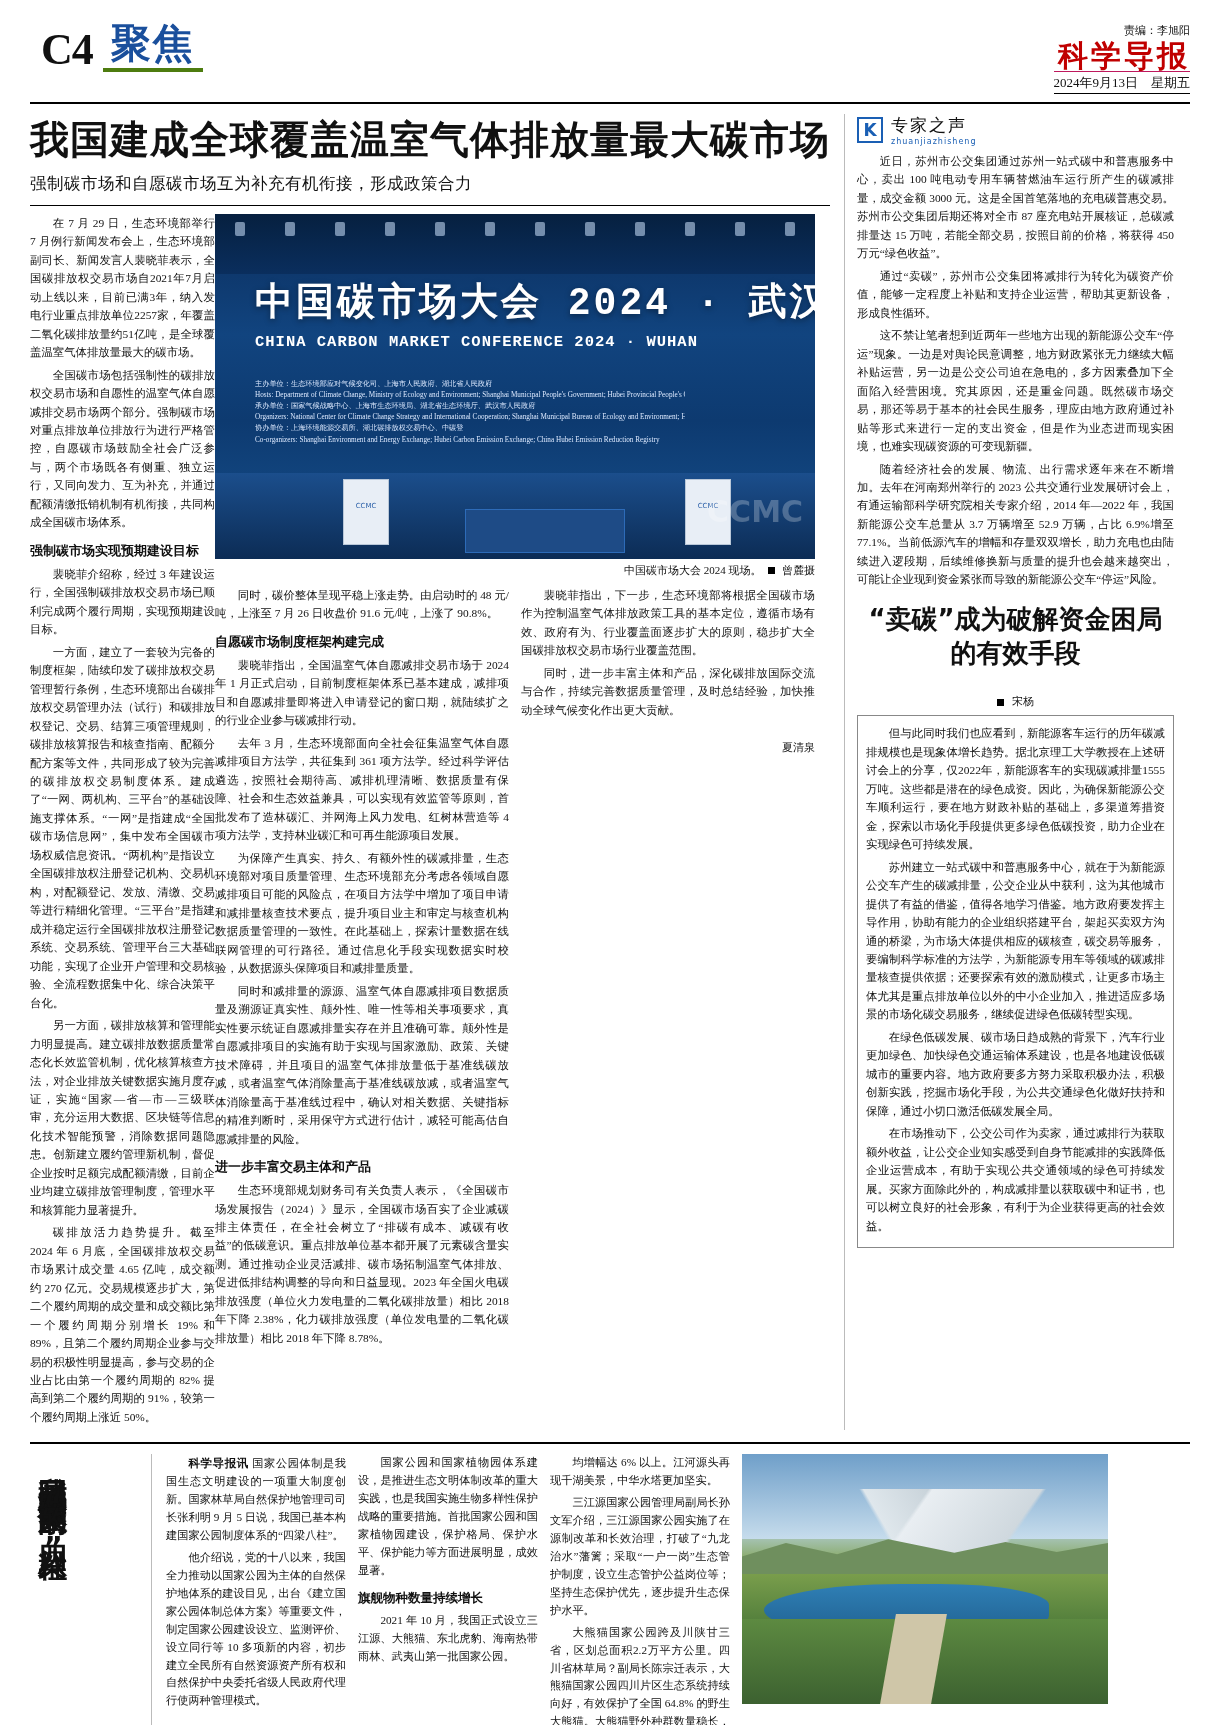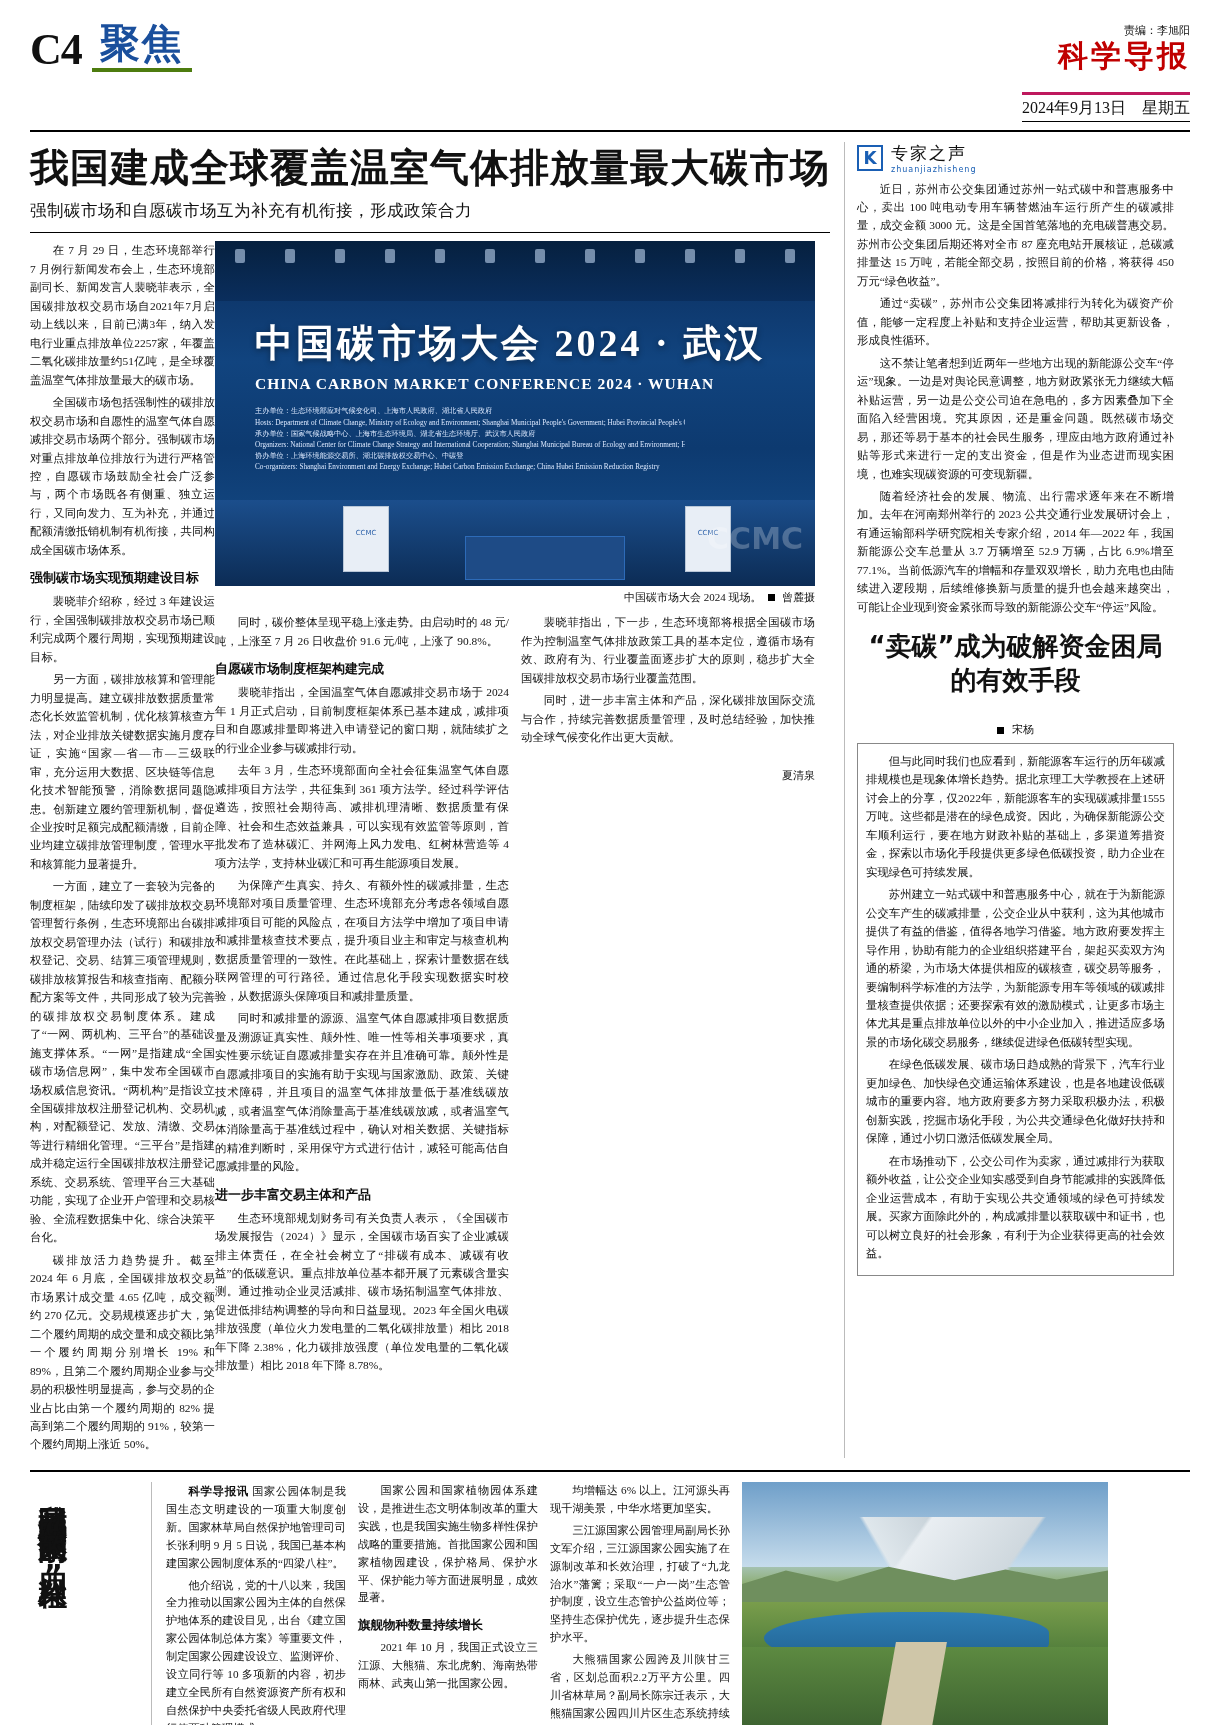--- a/index.html
+++ b/index.html
@@ -9,33 +9,33 @@
     background:#ffffff;
     font-family:"Liberation Serif", "DejaVu Serif", serif;
     color:#111;
     position:relative;
   }
   .page { width:1220px; height:1725px; padding:22px 30px 10px 30px; position:relative; }
 
   
   .masthead { display:flex; align-items:flex-start; justify-content:space-between; }
   .mh-left { display:flex; align-items:flex-end; gap:10px; }
-  .pagenum { font-size:44px; font-weight:bold; letter-spacing:-1px; line-height:1; font-family:"Liberation Serif", serif; }
+  .pagenum { font-size:44px; font-weight:bold; letter-spacing:-1px; line-height:1; font-family:"Liberation Serif", serif;margin-left:11px; }
   .section-name {
     font-size:40px; font-weight:bold; color:#1a4f9c; line-height:1;
     padding:2px 8px 4px 8px; border-bottom:4px solid #4d7c0f;
     font-family:Liberation Serif, serif; letter-spacing:2px;
     position:relative;
   }
   .mh-right { text-align:right; font-size:11px; line-height:1.5; }
   .brand {
     font-size:30px; font-weight:bold; color:#c00000; letter-spacing:3px;
     font-family:"DejaVu Serif", serif; line-height:1;
   }
-  .mh-meta { border-top:3px solid #be185d; border-bottom:1px solid #000; margin-top:21px; padding:1px 0; font-size:16px; }
+  .mh-meta { border-top:1px solid #be185d; border-bottom:1px solid #000; margin-top:0; padding:1px 0; font-size:13px; }
   .mh-editor { font-size:11px; padding-bottom:2px; }
   .mh-right-inner { display:inline-block; text-align:left; }
 
   .rule-main { border-top:2px solid #000; margin-top:8px; }
 
   
   .top-wrap { display:flex; gap:14px; margin-top:10px; }
   .top-left { width:800px; }
   .top-right { width:330px; border-left:1px solid #bbb; padding-left:12px; }
 
@@ -55,22 +55,22 @@
   .c1 { width:185px; }
   .photo-block { width:600px; }
   .photo {
     width:600px; height:345px; position:relative; overflow:hidden;
     background:linear-gradient(180deg,#0b2d5c 0%, #11447f 35%, #0d3a70 60%, #17518f 100%);
   }
   .photo .stage-top { position:absolute; left:0; top:0; width:100%; height:60px; background:linear-gradient(180deg,#06203f,#0a2e5d); }
   .photo .lights { position:absolute; top:8px; left:0; width:100%; height:26px; display:flex; justify-content:space-around; }
   .photo .lights i { width:10px; height:14px; background:#cfe6ff; opacity:.55; border-radius:2px; display:block; }
   .photo .bigtitle {
-    position:absolute; left:40px; top:77px; color:#fff; font-weight:bold;
-    font-family:Liberation Serif, serif;
+    position:absolute; left:40px; top:62px; color:#fff; font-weight:bold;
+    font-family:Liberation Mono, monospace;
   }
   .photo .bigtitle .cn { font-size:38px; letter-spacing:3px; text-shadow:0 2px 6px rgba(0,0,0,.4); white-space:nowrap; }
   .photo .bigtitle .en { font-size:15.5px; letter-spacing:1px; margin-top:6px; white-space:nowrap; }
   .photo .orglines { position:absolute; left:40px; top:165px; color:#dce9ff; font-size:7.2px; line-height:1.55; width:430px; }
   .photo .orglines div { white-space:nowrap; overflow:hidden; }
   .photo .datebar {
     position:absolute; left:320px; top:262px; color:#fff; font-size:11px; letter-spacing:1px;
     font-family:"DejaVu Sans", sans-serif;
   }
   .photo .floor { position:absolute; left:0; bottom:0; width:100%; height:86px; background:linear-gradient(180deg,#1b4e8c,#0c2c55); }
@@ -174,22 +174,22 @@
       <div class="headline">我国建成全球覆盖温室气体排放量最大碳市场</div>
       <div class="subhead">强制碳市场和自愿碳市场互为补充有机衔接，形成政策合力</div>
       <div class="hr-thin"></div>
 
       <div class="cols3">
         <div class="col c1">
           <p>在 7 月 29 日，生态环境部举行 7 月例行新闻发布会上，生态环境部副司长、新闻发言人裴晓菲表示，全国碳排放权交易市场自2021年7月启动上线以来，目前已满3年，纳入发电行业重点排放单位2257家，年覆盖二氧化碳排放量约51亿吨，是全球覆盖温室气体排放量最大的碳市场。</p>
           <p>全国碳市场包括强制性的碳排放权交易市场和自愿性的温室气体自愿减排交易市场两个部分。强制碳市场对重点排放单位排放行为进行严格管控，自愿碳市场鼓励全社会广泛参与，两个市场既各有侧重、独立运行，又同向发力、互为补充，并通过配额清缴抵销机制有机衔接，共同构成全国碳市场体系。</p>
           <h4>强制碳市场实现预期建设目标</h4>
           <p>裴晓菲介绍称，经过 3 年建设运行，全国强制碳排放权交易市场已顺利完成两个履行周期，实现预期建设目标。</p>
+          <p>一方面，建立了一套较为完备的制度框架，陆续印发了碳排放权交易管理暂行条例，生态环境部出台碳排放权交易管理办法（试行）和碳排放权登记、交易、结算三项管理规则，碳排放核算报告和核查指南、配额分配方案等文件，共同形成了较为完善的碳排放权交易制度体系。建成了“一网、两机构、三平台”的基础设施支撑体系。“一网”是指建成“全国碳市场信息网”，集中发布全国碳市场权威信息资讯。“两机构”是指设立全国碳排放权注册登记机构、交易机构，对配额登记、发放、清缴、交易等进行精细化管理。“三平台”是指建成并稳定运行全国碳排放权注册登记系统、交易系统、管理平台三大基础功能，实现了企业开户管理和交易核验、全流程数据集中化、综合决策平台化。</p>
           <p>另一方面，碳排放核算和管理能力明显提高。建立碳排放数据质量常态化长效监管机制，优化核算核查方法，对企业排放关键数据实施月度存证，实施“国家—省—市—三级联审，充分运用大数据、区块链等信息化技术智能预警，消除数据同题隐患。创新建立履约管理新机制，督促企业按时足额完成配额清缴，目前企业均建立碳排放管理制度，管理水平和核算能力显著提升。</p>
-          <p>一方面，建立了一套较为完备的制度框架，陆续印发了碳排放权交易管理暂行条例，生态环境部出台碳排放权交易管理办法（试行）和碳排放权登记、交易、结算三项管理规则，碳排放核算报告和核查指南、配额分配方案等文件，共同形成了较为完善的碳排放权交易制度体系。建成了“一网、两机构、三平台”的基础设施支撑体系。“一网”是指建成“全国碳市场信息网”，集中发布全国碳市场权威信息资讯。“两机构”是指设立全国碳排放权注册登记机构、交易机构，对配额登记、发放、清缴、交易等进行精细化管理。“三平台”是指建成并稳定运行全国碳排放权注册登记系统、交易系统、管理平台三大基础功能，实现了企业开户管理和交易核验、全流程数据集中化、综合决策平台化。</p>
           <p>碳排放活力趋势提升。截至 2024 年 6 月底，全国碳排放权交易市场累计成交量 4.65 亿吨，成交额约 270 亿元。交易规模逐步扩大，第二个履约周期的成交量和成交额比第一个履约周期分别增长 19% 和 89%，且第二个履约周期企业参与交易的积极性明显提高，参与交易的企业占比由第一个履约周期的 82% 提高到第二个履约周期的 91%，较第一个履约周期上涨近 50%。</p>
         </div>
 
         <div class="photo-block">
           <div class="photo">
             <div class="stage-top"></div>
             <div class="lights">
               <i></i>
                 <i></i>
                 <i></i>

